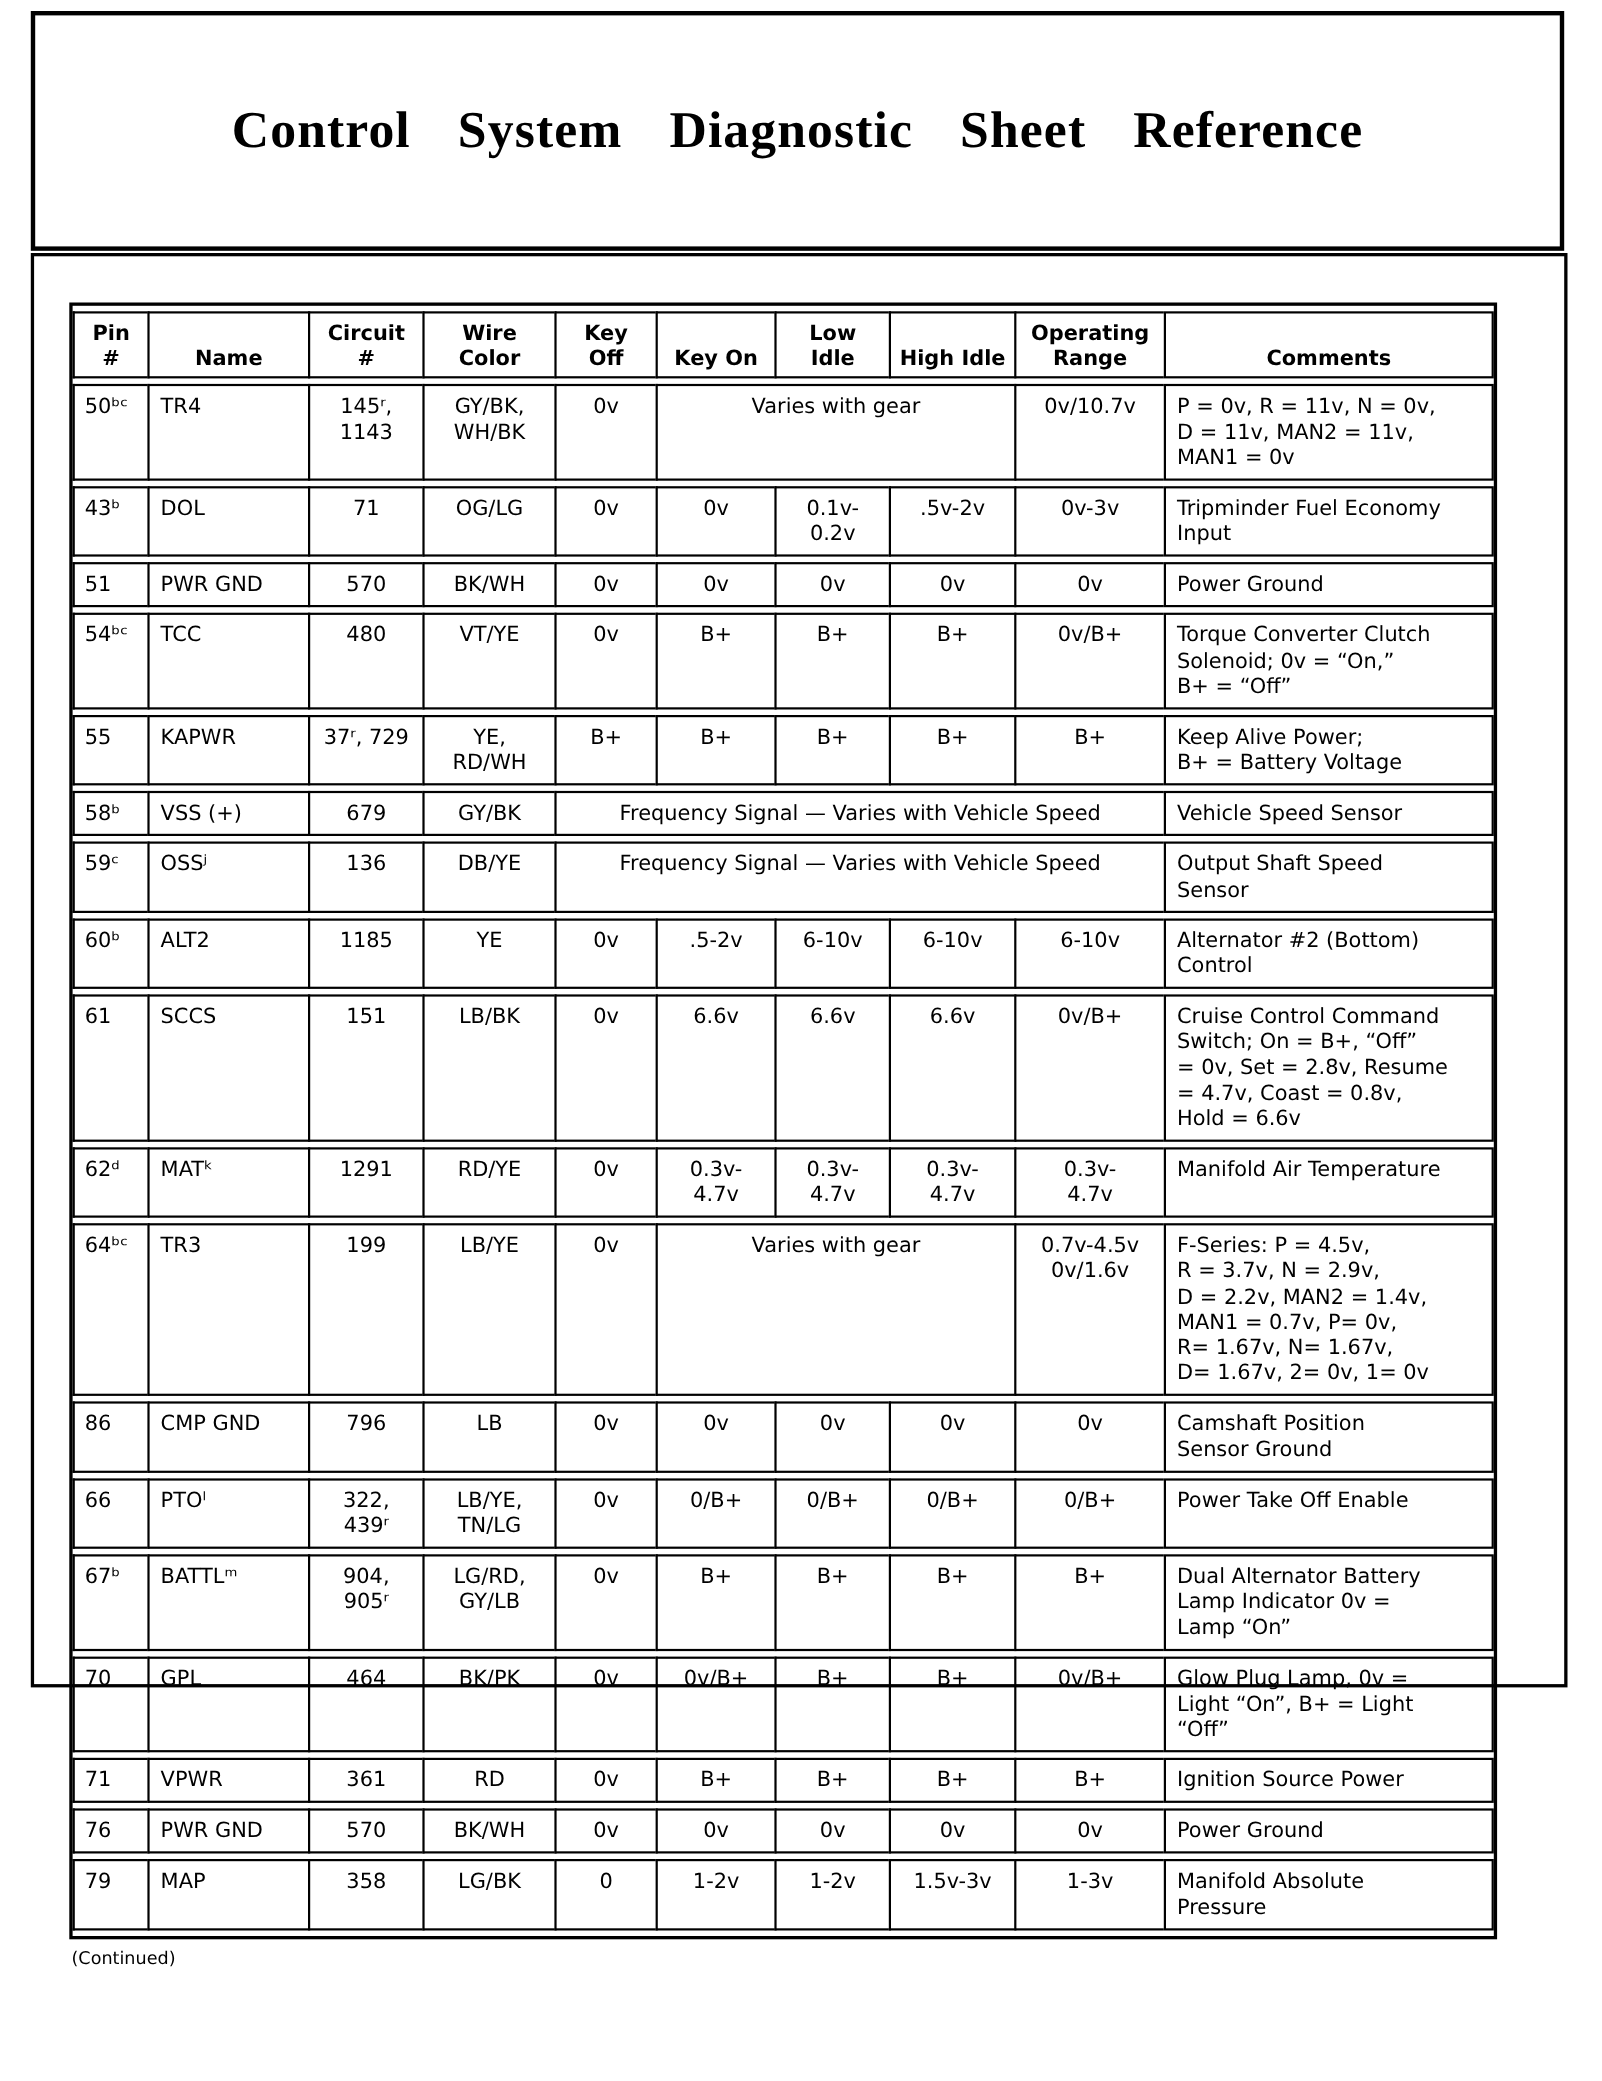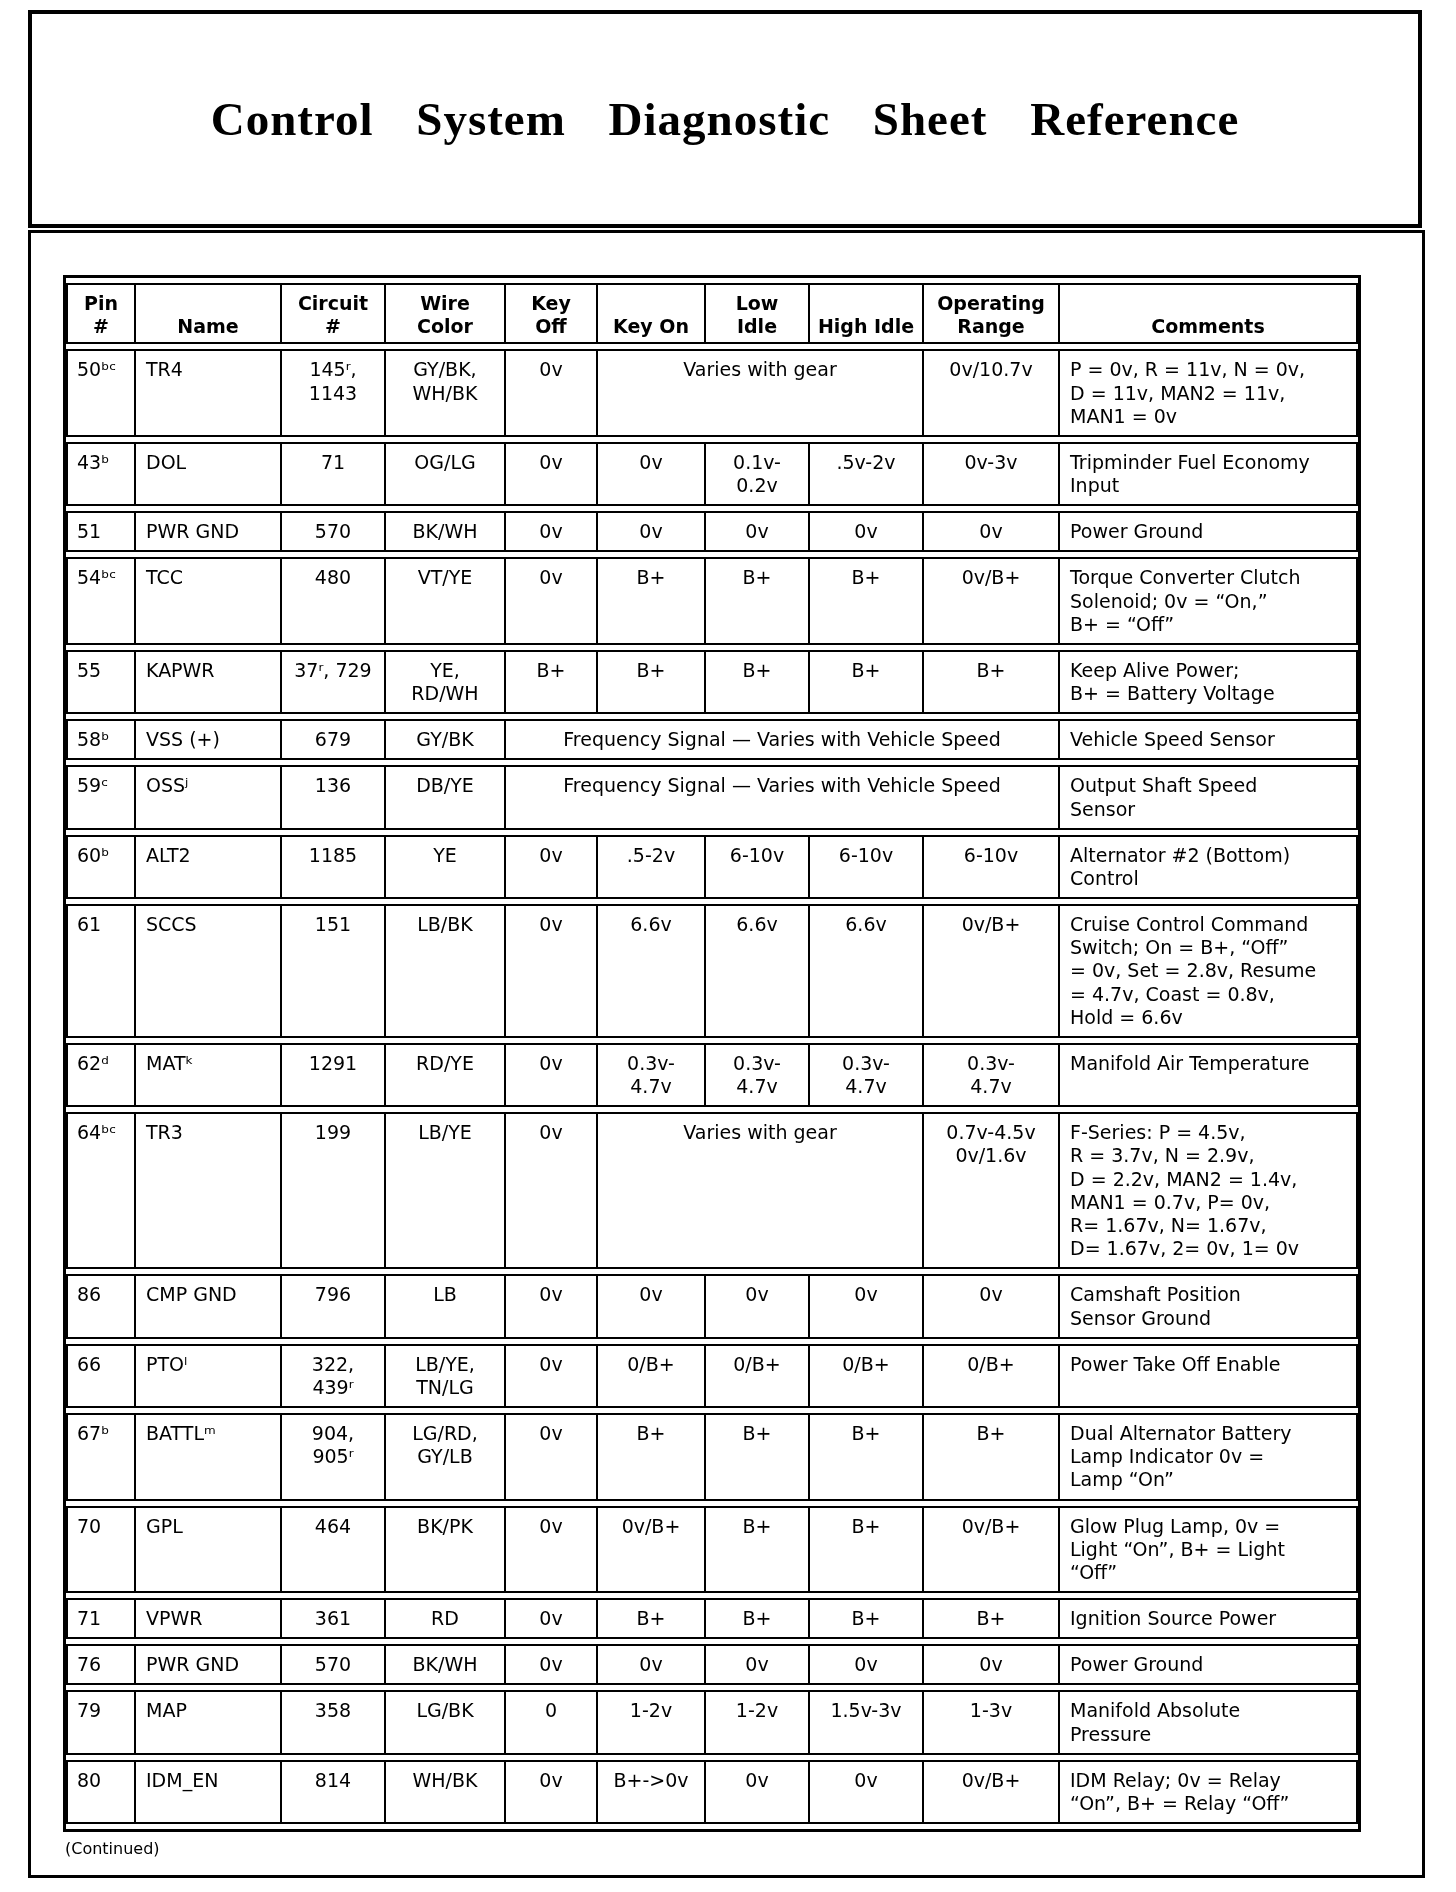--- a/index.html
+++ b/index.html
@@ -30,21 +30,21 @@
     font-size: 47px;
     font-weight: bold;
     letter-spacing: 1px;
     word-spacing: 30px;
     margin: 0;
     white-space: nowrap;
   }
   .table-box {
     position: absolute;
     left: 28px; top: 230px;
-    width: 1397px; height: 1648px;
+    width: 1397px; height: 1304px;
     border: 3px solid #000;
     background: #fff;
     padding: 42px 0 0 32px;
   }
   table.diag {
     border-collapse: separate;
     border-spacing: 0 5px;
     table-layout: fixed;
     width: 1298px;
     border: 3px solid #000;
@@ -350,29 +350,16 @@
           <td class="circuit">358</td>
           <td class="wire">LG/BK</td>
           <td class="val">0</td>
           <td class="val">1-2v</td>
           <td class="val">1-2v</td>
           <td class="val">1.5v-3v</td>
           <td class="val">1-3v</td>
           <td class="comments">Manifold Absolute
 Pressure</td>
         </tr>
-        <tr>
-          <td class="pin">80</td>
-          <td class="name">IDM_EN</td>
-          <td class="circuit">814</td>
-          <td class="wire">WH/BK</td>
-          <td class="val">0v</td>
-          <td class="val">B+-&gt;0v</td>
-          <td class="val">0v</td>
-          <td class="val">0v</td>
-          <td class="val">0v/B+</td>
-          <td class="comments">IDM Relay; 0v = Relay
-“On”, B+ = Relay  “Off”</td>
-        </tr>
       </tbody>
   </table>
   <div class="continued">(Continued)</div>
 </div>
 
 </body></html>

